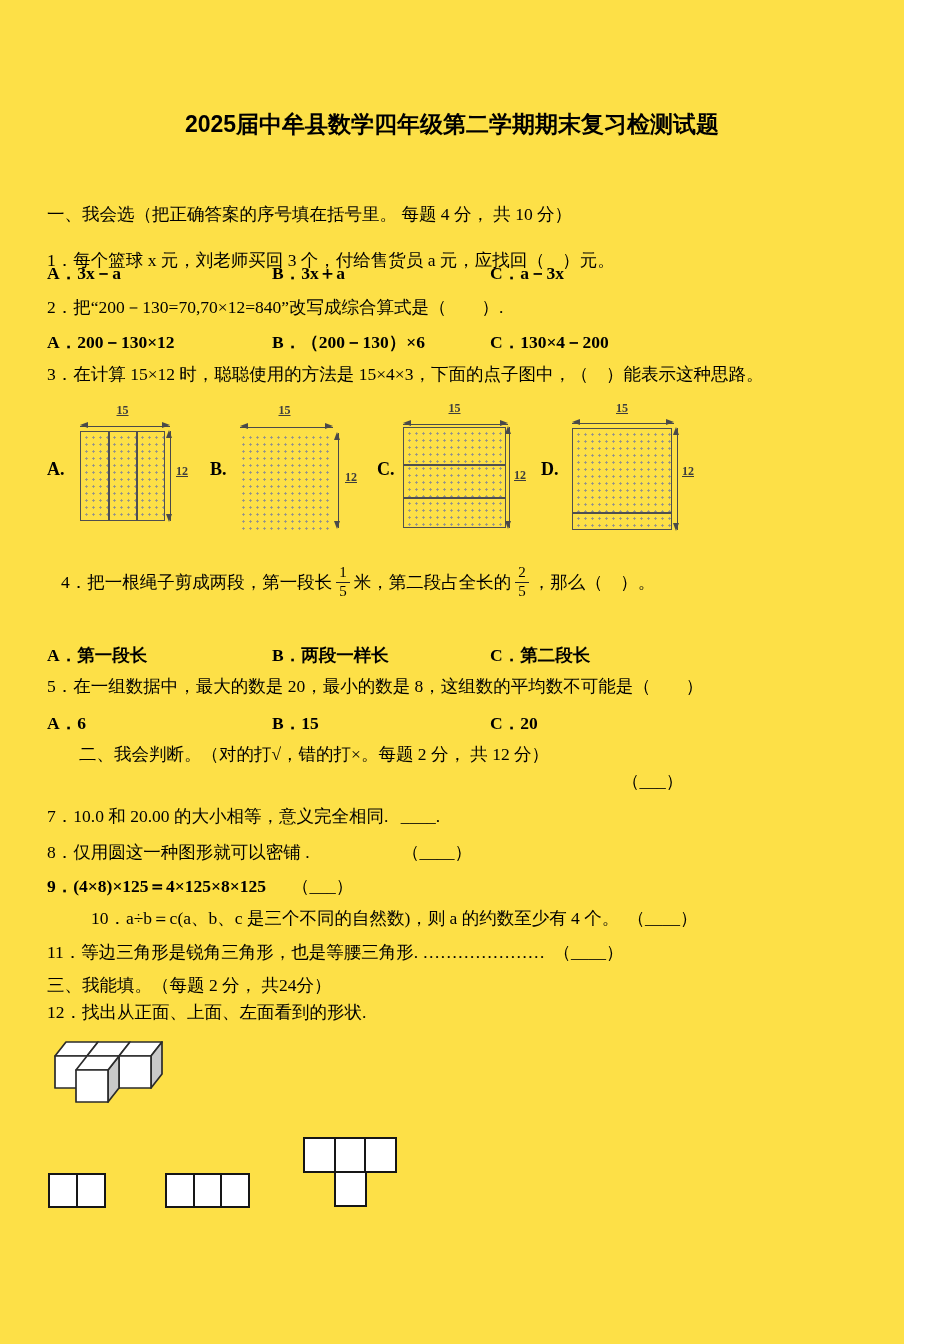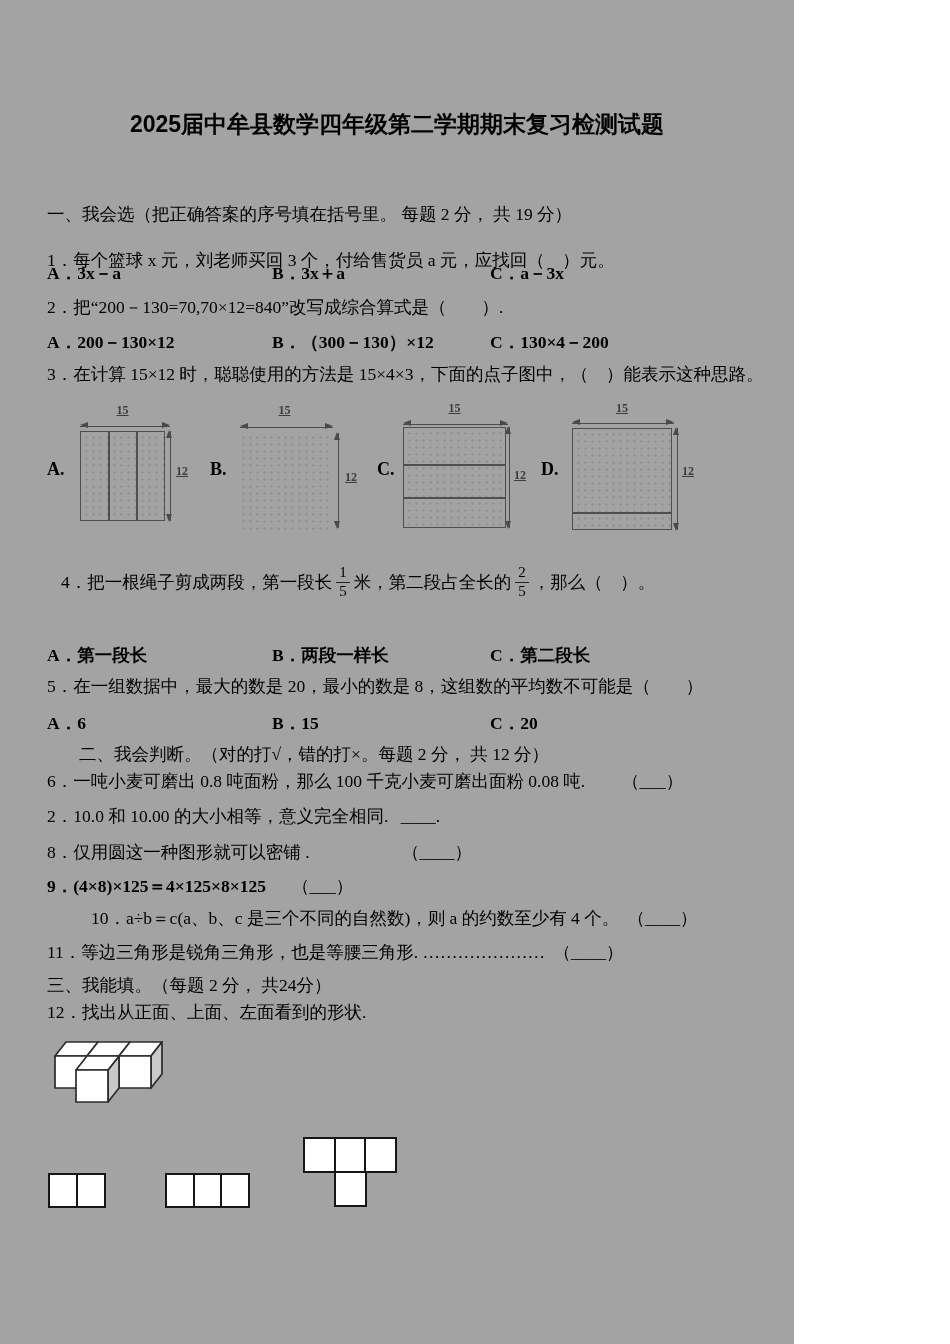--- a/index.html
+++ b/index.html
@@ -1,16 +1,16 @@
 <!DOCTYPE html>
 <html><head>
 <meta charset="utf-8">
 <style>
   html,body { margin:0; padding:0; background:#fff; }
-  .page { position:relative; width:794px; height:1344px; background:#a3a3a3;
+  .page { position:relative; width:904px; height:1344px; background:#fde047;
           font-family:"Liberation Serif","DejaVu Serif",serif; color:#000; overflow:hidden; }
   .t { position:absolute; white-space:nowrap; font-size:17.5px; line-height:1.3; }
   .title { left:0; top:110px; width:100%; text-align:center;
            font-family:"Liberation Sans","DejaVu Sans",sans-serif; font-weight:bold; font-size:23px; }
   .row { position:absolute; left:0; width:100%; height:24px; }
   .row span { position:absolute; top:0; font-size:17.5px; font-weight:bold; white-space:nowrap; }
   .cA { left:47px; } .cB { left:272px; } .cC { left:490px; }
   .figlabel { position:absolute; font-weight:bold; font-size:18px; }
   .dim { position:absolute; font-weight:bold; font-size:12px; color:#3d3d3d;text-decoration:underline; }
   .dotrect { position:absolute; background-image:radial-gradient(circle,#8f8f8f 0.9px,rgba(0,0,0,0) 1.4px);
@@ -37,32 +37,32 @@
   .cell + .cell { margin-left:-2.5px; }
   .boldline { font-weight:bold; }
 </style>
 </head>
 <body>
 
 <div class="page">
 
   <div class="t title">2025届中牟县数学四年级第二学期期末复习检测试题</div>
 
-  <div class="t" style="left:47px; top:203px;">一、我会选（把正确答案的序号填在括号里。 每题 2 分， 共 19 分）</div>
+  <div class="t" style="left:47px; top:203px;">一、我会选（把正确答案的序号填在括号里。 每题 4 分， 共 10 分）</div>
   <div class="t" style="left:47px; top:229px;margin-top:20px;">1．每个篮球 x 元，刘老师买回 3 个，付给售货员 a 元，应找回（　）元。</div>
   <div class="row" style="top:261px;">
     <span class="cA">A．3x－a</span>
     <span class="cB">B．3x＋a</span>
     <span class="cC">C．a－3x</span>
   </div>
 
   <div class="t" style="left:47px; top:296px;">2．把“200－130=70,70×12=840”改写成综合算式是（　　）.</div>
   <div class="row" style="top:330px;">
     <span class="cA">A．200－130×12</span>
-    <span class="cB">B．（300－130）×12</span>
+    <span class="cB">B．（200－130）×6</span>
     <span class="cC">C．130×4－200</span>
   </div>
 
   <div class="t" style="left:47px; top:363px;">3．在计算 15×12 时，聪聪使用的方法是 15×4×3，下面的点子图中，（　）能表示这种思路。</div>
 
   <span class="figlabel" style="left:47px; top:459px;">A.</span>
   <span class="dim" style="left:80px; top:403px; width:85px; text-align:center;">15</span>
   <div class="harrow" style="left:80px; top:426px; width:90px;"></div>
   <div class="dotrect bordered" style="left:80px; top:431px; width:85px; height:90px;">
     <div class="vdiv" style="left:27px;"></div>
@@ -118,25 +118,24 @@
 
   <div class="t" style="left:47px; top:675px;">5．在一组数据中，最大的数是 20，最小的数是 8，这组数的平均数不可能是（　　）</div>
   <div class="row" style="top:711px;">
     <span class="cA">A．6</span>
     <span class="cB">B．15</span>
     <span class="cC">C．20</span>
   </div>
 
   <div class="t" style="left:47px; top:743px;margin-left:32px;">二、我会判断。（对的打√，错的打×。每题 2 分， 共 12 分）</div>
 
-  <div class="t" style="left:47px; top:770px;">6．一吨小麦可磨出 0.8 吨面粉，那么 100 千克小麦可磨出面粉 0.08 吨.</div>
   <div class="t" style="left:622px; top:770px;">（___）</div>
 
   <div class="t" style="left:47px; top:805px;">
-    <span>2．10.0 和 10.00 的大小相等，意义完全相同.</span>
+    <span>7．10.0 和 20.00 的大小相等，意义完全相同.</span>
     <span style="margin-left:8px;">____.</span>
   </div>
 
   <div class="t" style="left:47px; top:841px;">8．仅用圆这一种图形就可以密铺 .</div>
   <div class="t" style="left:402px; top:841px;">（____）</div>
 
   <div class="t boldline" style="left:47px; top:875px;">9．(4×8)×125＝4×125×8×125</div>
   <div class="t" style="left:292px; top:875px;">（___）</div>
 
   <div class="t" style="left:47px; top:907px;margin-left:44px;">

